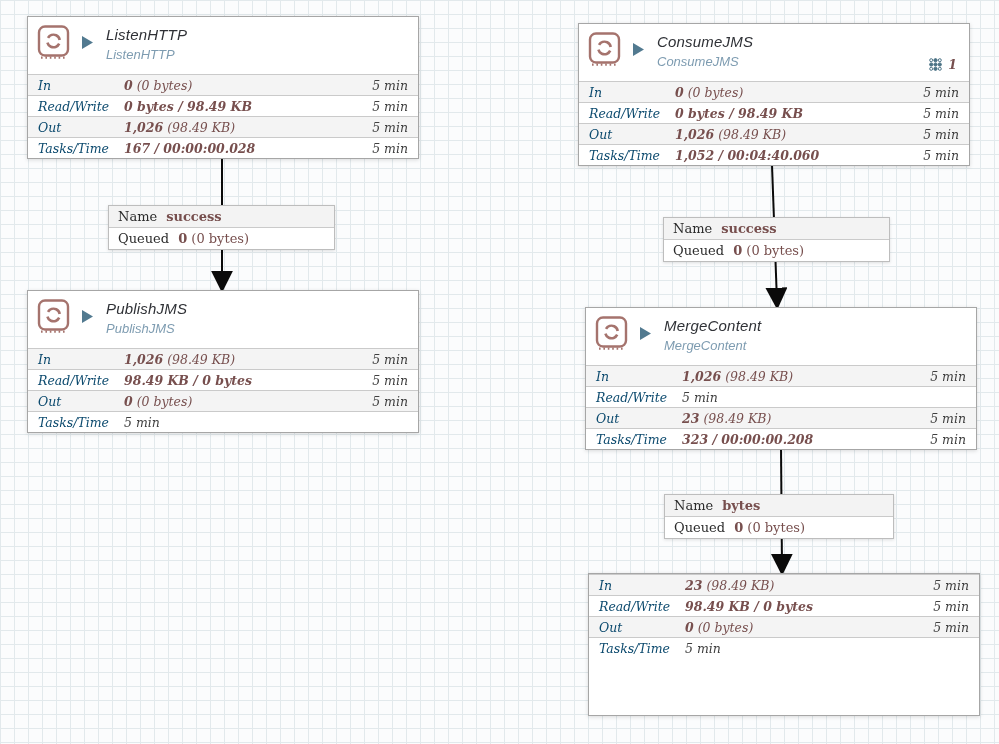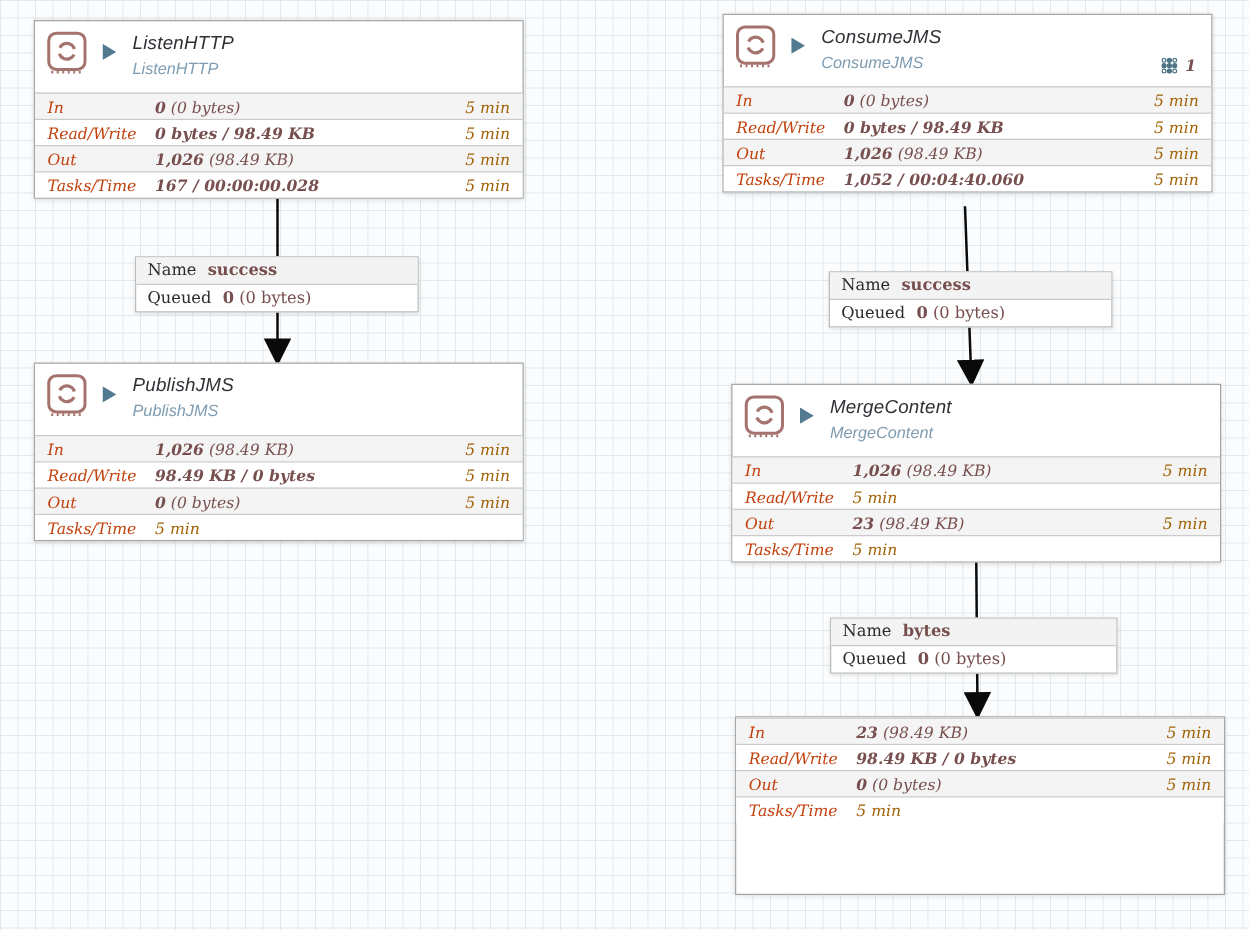--- a/index.html
+++ b/index.html
@@ -38,24 +38,24 @@
   .threads-num{
     font-family:"DejaVu Serif",serif;font-weight:700;
     font-size:12.5px;color:#774f4e;
   }
   .stats{font-family:"DejaVu Serif",serif;font-size:12.5px;}
   .srow{
     display:flex;align-items:center;height:20px;
     border-top:1px solid #cacaca;padding:0 10px;background:#fff;
   }
   .srow:nth-child(odd){background:#f4f4f4;}
-  .slabel{width:86px;color:#c2410c;flex:none;}
+  .slabel{width:86px;color:#0c4a6e;flex:none;}
   .sval{flex:1;color:#774f4e;white-space:nowrap;}
   .sval b{font-weight:700;}
-  .stime{color:#a16207;flex:none;text-align:center;}
+  .stime{color:#404040;flex:none;text-align:center;}
   
   .clabel{
     position:absolute;z-index:2;background:#fff;
     border:1px solid #bdbdbd;box-shadow:0 1px 3px rgba(0,0,0,.12);
     font-family:"DejaVu Serif",serif;font-size:13px;
   }
   .crow{display:flex;align-items:center;height:21px;padding:0 9px;white-space:nowrap;}
   .crow.first{background:#f3f3f3;border-bottom:1px solid #cacaca;}
   .ckey{color:#2b2b2b;margin-right:9px;}
   .cval{color:#774f4e;font-weight:700;}
@@ -109,21 +109,21 @@
       <span class="stime">5 min</span>
     </div>
     <div class="srow">
       <span class="slabel">Tasks/Time</span>
       <span class="sval"><b>167 / 00:00:00.028</b><span></span></span>
       <span class="stime">5 min</span>
     </div>
   </div>
 </div>
 
-<div class="proc" style="left:578px;top:11px">
+<div class="proc" style="left:578px;top:23px">
   <div class="proc-header">
     <span class="stamp">
       <svg width="38" height="38" viewBox="0 0 38 38">
         <rect x="4" y="3.5" width="29" height="29" rx="6" fill="#fff" stroke="#a5736d" stroke-width="2.4"></rect>
         <line x1="6" y1="34.6" x2="32" y2="34.6" stroke="#a5736d" stroke-width="2.2" stroke-dasharray="1.6 2.8"></line>
         <circle cx="18.5" cy="18" r="6.3" fill="none" stroke="#a5736d" stroke-width="2.6" stroke-dasharray="15 4.8" transform="rotate(25 18.5 18)"></circle>
       </svg>
     </span>
     <span class="run">
       <svg width="11" height="13" viewBox="0 0 11 13">
@@ -240,20 +240,21 @@
       <span class="slabel">Read/Write</span>
       <span class="stime">5 min</span>
     </div>
     <div class="srow">
       <span class="slabel">Out</span>
       <span class="sval"><b>23</b><span> (98.49 KB)</span></span>
       <span class="stime">5 min</span>
     </div>
     <div class="srow">
       <span class="slabel">Tasks/Time</span>
+      <span class="sval"><b>323 / 00:00:00.208</b><span></span></span>
       <span class="stime">5 min</span>
     </div>
   </div>
 </div>
 
 <div class="proc" style="left:588px;top:573px">
   <div class="stats">
     <div class="srow">
       <span class="slabel">In</span>
       <span class="sval"><b>23</b><span> (98.49 KB)</span></span>

